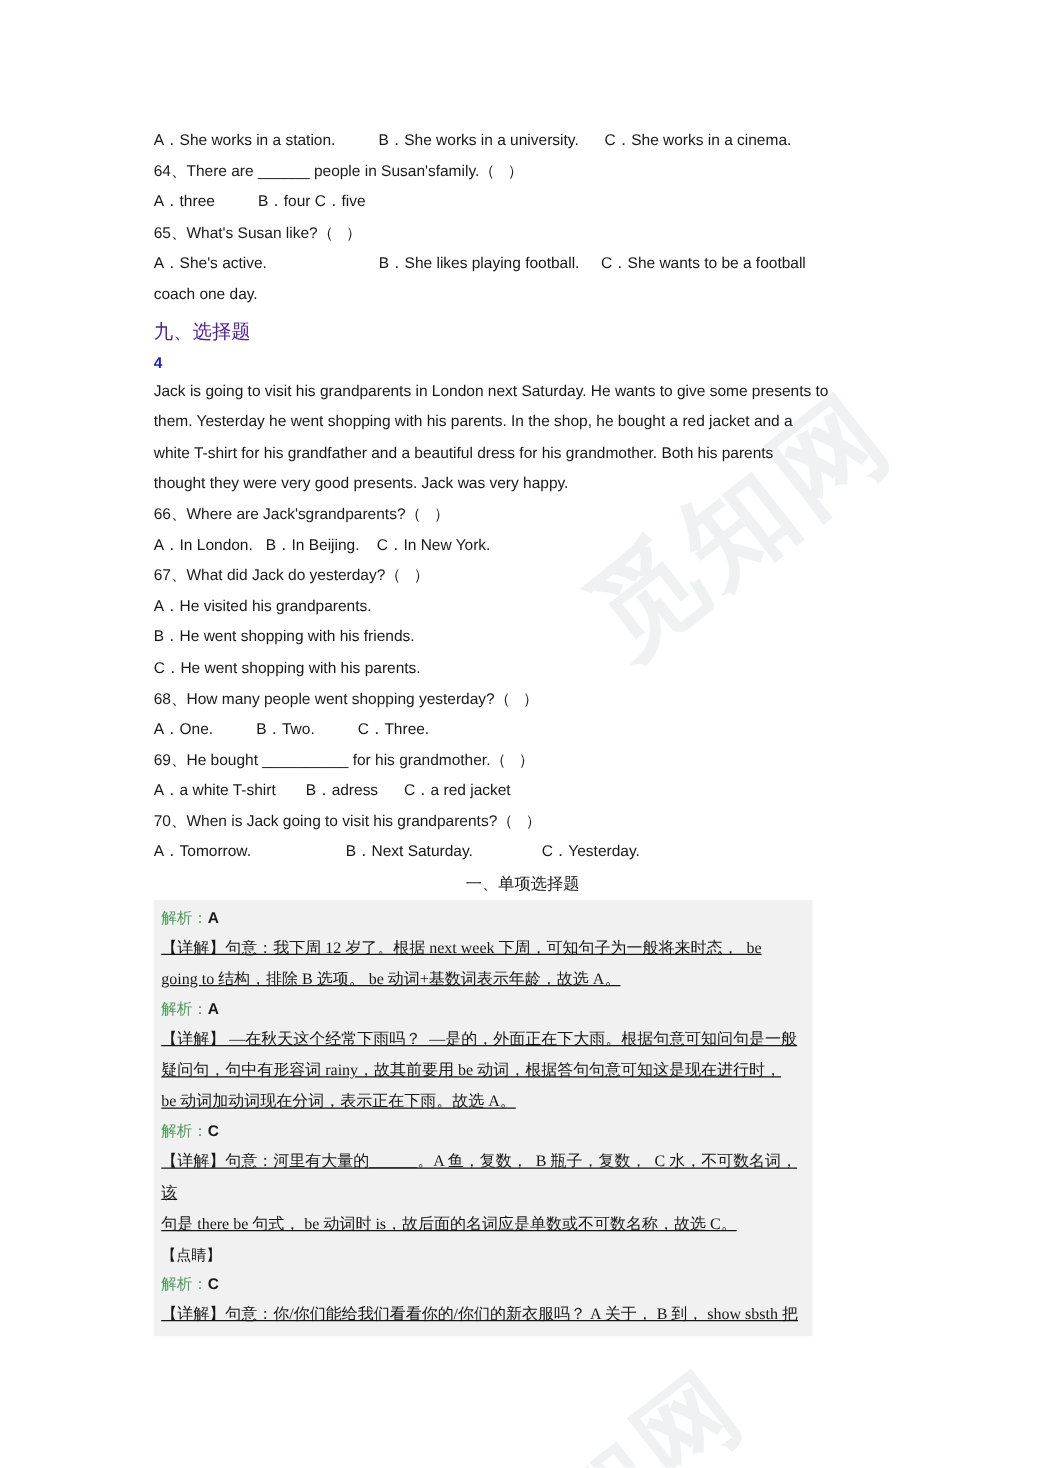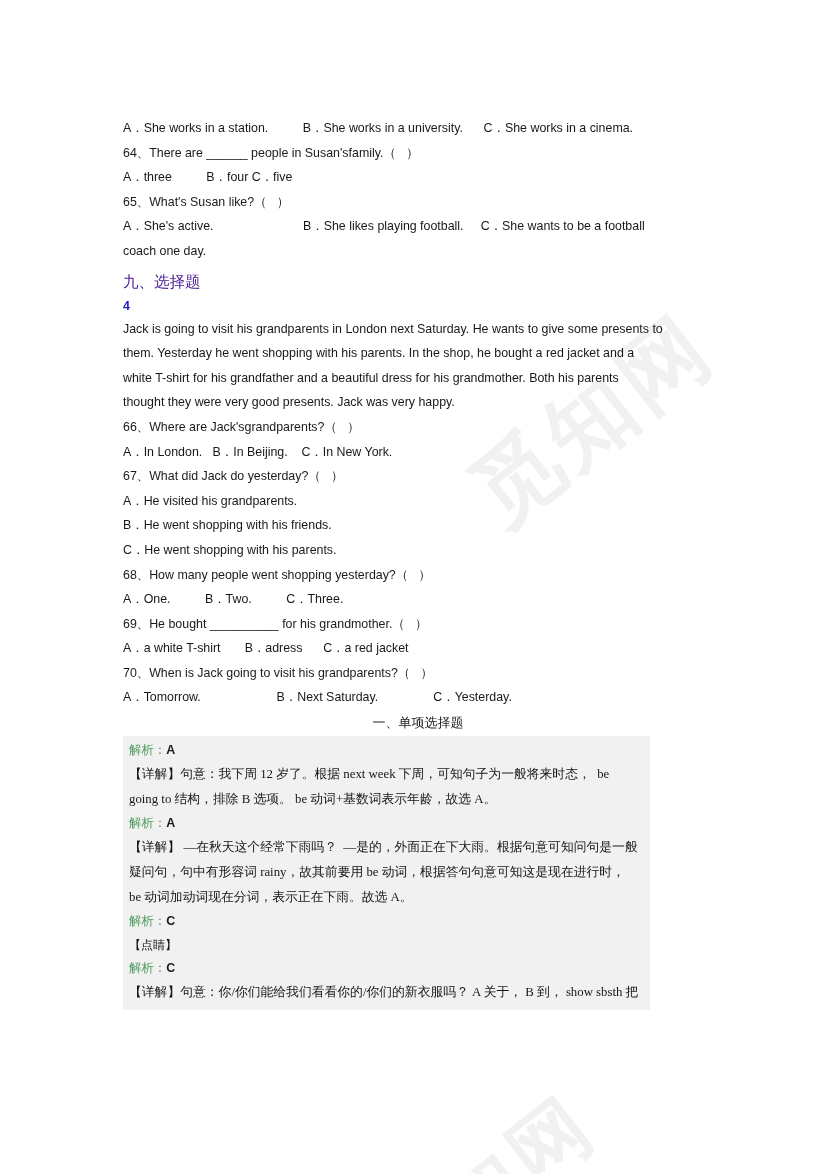--- a/index.html
+++ b/index.html
@@ -41,21 +41,21 @@
   
   .page {
     position: absolute;
     top: 0; left: 0;
     width: 830px;
     height: 1174px;
   }
   .content {
     position: absolute;
     left: 123px;
-    top: 116px;
+    top: 100px;
     width: 590px;
   }
 
   
   .ln {
     font-size: 12.4px;
     line-height: 24.6px;
     white-space: pre-wrap;
     color: #1a1a1a;
   }
@@ -128,21 +128,21 @@
     color: #1a1a1a;
     font-family: "Liberation Sans", "DejaVu Sans", sans-serif;
     font-weight: 700;
   }
   .a-body {
     font-family: "Liberation Serif", "DejaVu Serif", serif;
     font-size: 12.8px;
     line-height: 25px;
     color: #161616;
   }
-  .a-body div { white-space: pre-wrap; }
+  .a-body div { white-space: pre-wrap; text-decoration: underline; }
   .a-note {
     font-family: "Liberation Serif", "DejaVu Serif", serif;
     font-size: 12px;
     line-height: 24px;
     color: #161616;
   }
 </style>
 </head>
 <body>
 
@@ -203,20 +203,24 @@
         <div class="a-head"><span>解析：</span><span class="ans">A</span></div>
         <div class="a-body">
           <div>【详解】 —在秋天这个经常下雨吗？  —是的，外面正在下大雨。根据句意可知问句是一般</div>
           <div>疑问句，句中有形容词 rainy，故其前要用 be 动词，根据答句句意可知这是现在进行时，</div>
           <div>be 动词加动词现在分词，表示正在下雨。故选 A。</div>
         </div>
       </div>
 
       <div class="a-block">
         <div class="a-head"><span>解析：</span><span class="ans">C</span></div>
+        <div class="a-body">
+          <div>【详解】句意：河里有大量的______。A 鱼，复数，  B 瓶子，复数，  C 水，不可数名词，该</div>
+          <div>句是 there be 句式， be 动词时 is，故后面的名词应是单数或不可数名称，故选 C。</div>
+        </div>
         <div class="a-note">【点睛】</div>
       </div>
 
       <div class="a-block">
         <div class="a-head"><span>解析：</span><span class="ans">C</span></div>
         <div class="a-body">
           <div>【详解】句意：你/你们能给我们看看你的/你们的新衣服吗？ A 关于， B 到， show sbsth 把</div>
         </div>
       </div>
 

